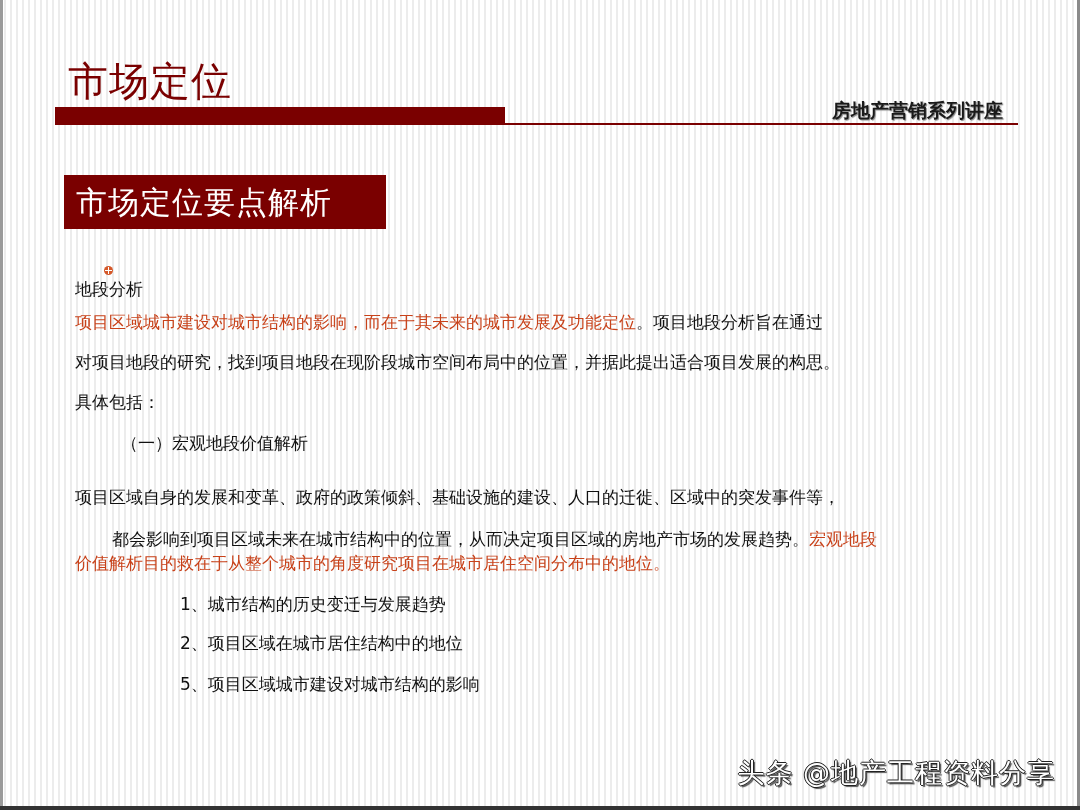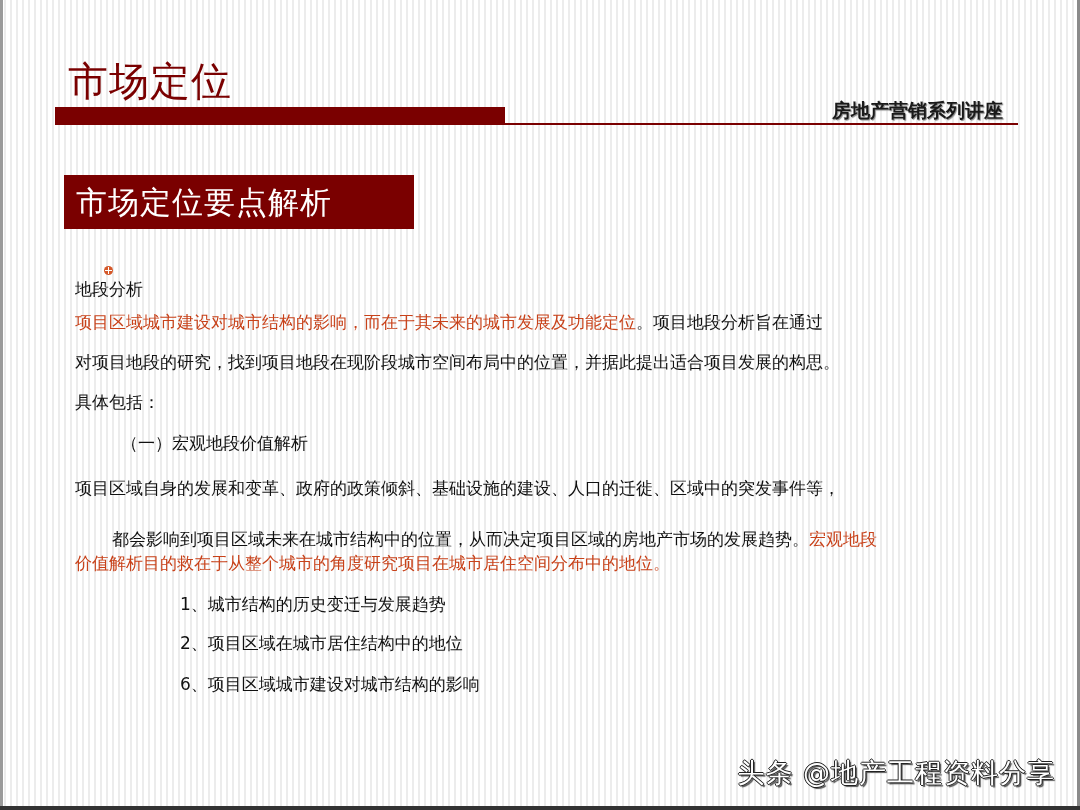--- a/index.html
+++ b/index.html
@@ -20,21 +20,21 @@
     }
     .title-bar { position: absolute; left: 55px; top: 107px; width: 450px; height: 18px; background: #7a0000; }
     .title-line { position: absolute; left: 505px; top: 123px; width: 513px; height: 2px; background: #7a0000; }
     .series-label {
       position: absolute; right: 77px; top: 98px;
       font-size: 19px; font-weight: bold; color: #1a1a1a;
       text-shadow: 1px 1px 1px #888;
     }
 
     .section-box {
-      position: absolute; left: 64px; top: 175px; width: 350px; height: 54px;
+      position: absolute; left: 64px; top: 175px; width: 322px; height: 54px;
       background: #7a0000; color: #ffffff;
       font-size: 31px; line-height: 54px; padding-left: 12px; box-sizing: border-box;
       letter-spacing: 1px;
     }
 
     .content { position: absolute; left: 75px; top: 264px; width: 960px; color: #111; font-size: 17px; }
     .line { position: absolute; left: 0; white-space: nowrap; line-height: 28px; flex-direction: column; }
     .accent { color: #c8421a; }
     .bullet-row { display: flex; align-items: center; }
     .bullet-icon {
@@ -73,24 +73,24 @@
   </div>
 
   <div class="line" style="top:44px;">
     <span class="accent">项目区域城市建设对城市结构的影响，而在于其未来的城市发展及功能定位</span><span>。项目地段分析旨在通过</span>
   </div>
   <div class="line" style="top:84px;">对项目地段的研究，找到项目地段在现阶段城市空间布局中的位置，并据此提出适合项目发展的构思。</div>
   <div class="line" style="top:124px;">具体包括：</div>
 
   <div class="line" style="top:165px; left:0;margin-left:46px;">（一）宏观地段价值解析</div>
 
-  <div class="line" style="top:210px;text-align:center;">项目区域自身的发展和变革、政府的政策倾斜、基础设施的建设、人口的迁徙、区域中的突发事件等，</div>
+  <div class="line" style="top:219px;text-align:center;">项目区域自身的发展和变革、政府的政策倾斜、基础设施的建设、人口的迁徙、区域中的突发事件等，</div>
   <div class="line" style="top:261px;margin-left:37px;">
     <span>都会影响到项目区域未来在城市结构中的位置，从而决定项目区域的房地产市场的发展趋势。</span><span class="accent">宏观地段</span>
   </div>
   <div class="line accent" style="top:285px;">价值解析目的救在于从整个城市的角度研究项目在城市居住空间分布中的地位。</div>
 
   <div class="list-item" style="top:326px;">1、城市结构的历史变迁与发展趋势</div>
   <div class="list-item" style="top:365px;">2、项目区域在城市居住结构中的地位</div>
-  <div class="list-item" style="top:406px;">6、项目区域城市建设对城市结构的影响</div>
+  <div class="list-item" style="top:406px;">5、项目区域城市建设对城市结构的影响</div>
 </div>
 
 <div class="watermark">头条 @地产工程资料分享</div>
 
 </body></html>

